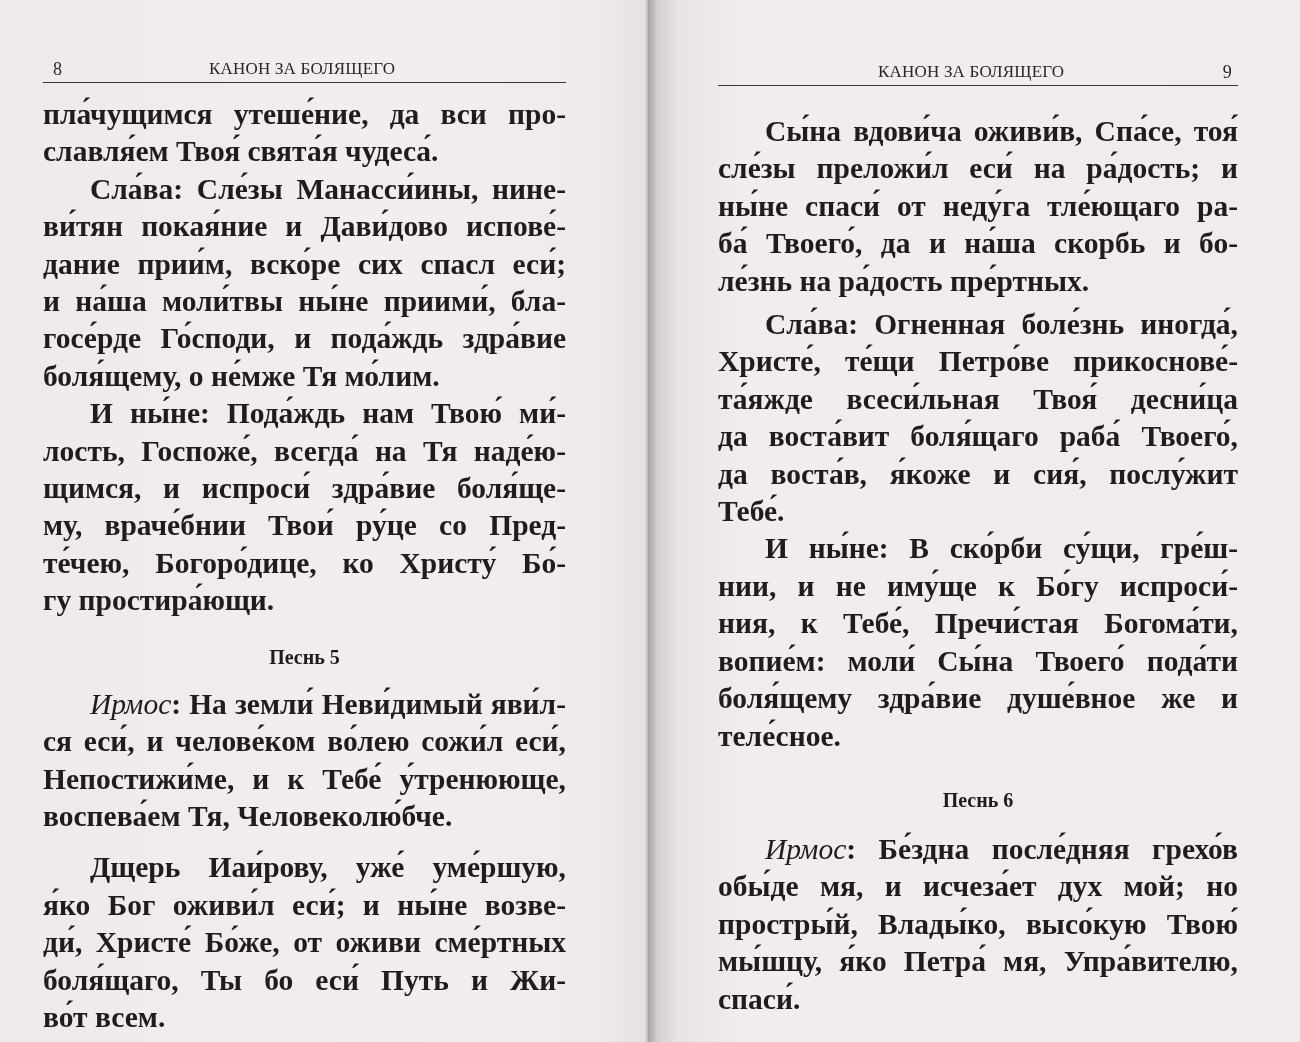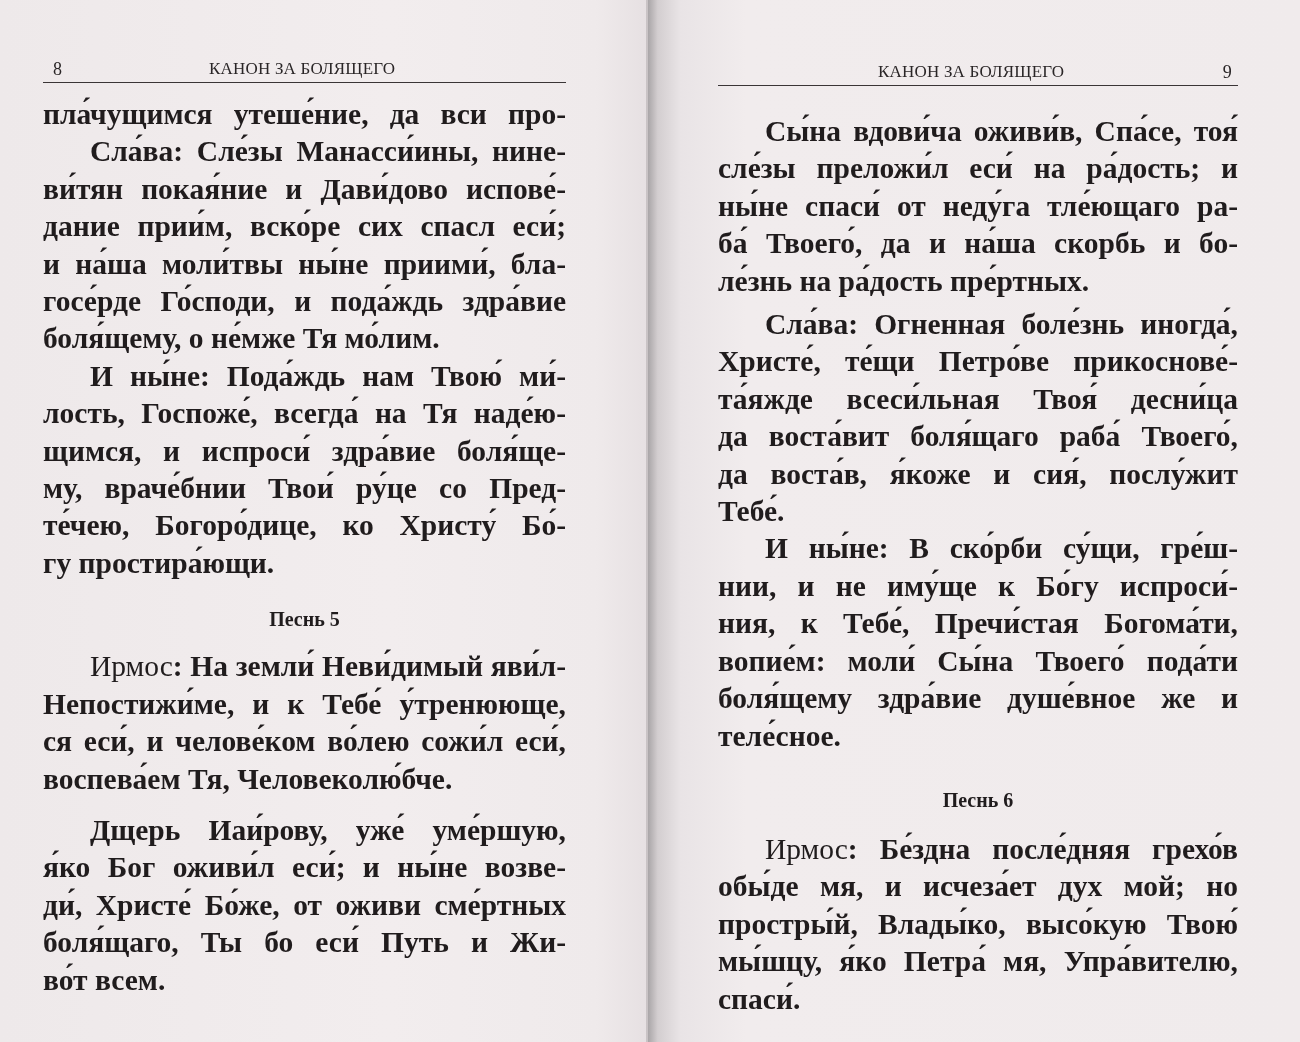--- a/index.html
+++ b/index.html
@@ -30,52 +30,53 @@
   .text {
     position:absolute;
     font-size:29.5px; font-weight:bold; line-height:37.4px;
     color:#201c1d;
   }
   .text .ln { display:block; white-space:nowrap; text-align:justify; text-align-last:justify; }
   .text .ln.last { text-align-last:left; }
   .text .ln.ind { padding-left:47px; }
   .text .sp { display:block; height:6px; }
   .song { display:block; text-align:center; font-size:20px; font-weight:bold; line-height:30px; }
-  .irmos-label { font-weight:normal; }
+  .irmos-label { font-style:italic; font-weight:normal; }
 </style>
 </head>
 <body>
 
 <div class="page left">
   <div class="runhead" style="left:43px; top:53px; width:523px;">
     <span class="num" style="left:10px;">8</span>
     <span class="title" style="left:166px;">КАНОН ЗА БОЛЯЩЕГО</span>
     <div class="rule"></div>
   </div>
 
   <div class="text" style="left:43px; top:96px; width:523px;">
     <span class="ln">пла́чущимся утеше́ние, да вси про-</span>
+    <span class="ln last">славля́ем Твоя́ свята́я чудеса́.</span>
     <span class="ln ind">Сла́ва: Сле́зы Манасси́ины, нине-</span>
     <span class="ln">ви́тян покая́ние и Дави́дово испове́-</span>
     <span class="ln">дание прии́м, вско́ре сих спасл еси́;</span>
     <span class="ln">и на́ша моли́твы ны́не приими́, бла-</span>
     <span class="ln">госе́рде Го́споди, и пода́ждь здра́вие</span>
     <span class="ln last">боля́щему, о не́мже Тя мо́лим.</span>
     <span class="ln ind">И ны́не: Пода́ждь нам Твою́ ми́-</span>
     <span class="ln">лость, Госпоже́, всегда́ на Тя наде́ю-</span>
     <span class="ln">щимся, и испроси́ здра́вие боля́ще-</span>
     <span class="ln">му, враче́бнии Твои́ ру́це со Пред-</span>
     <span class="ln">те́чею, Богоро́дице, ко Христу́ Бо́-</span>
     <span class="ln last">гу простира́ющи.</span>
     <span class="sp" style="height:22px"></span>
     <span class="song">Песнь 5</span>
     <span class="sp" style="height:14px"></span>
     <span class="ln ind"><span class="irmos-label">Ирмос</span><span>: На земли́ Неви́димый яви́л-</span></span>
+    <span class="ln">ся еси́, и челове́ком во́лею сожи́л еси́,</span>
     <span class="ln">Непостижи́ме, и к Тебе́ у́тренюющe,</span>
-    <span class="ln">ся еси́, и челове́ком во́лею сожи́л еси́,</span>
     <span class="ln last">воспева́ем Тя, Человеколю́бче.</span>
     <span class="sp" style="height:14px"></span>
     <span class="ln ind">Дщерь Иаи́рову, уже́ уме́ршую,</span>
     <span class="ln">я́ко Бог оживи́л еси́; и ны́не возве-</span>
     <span class="ln">ди́, Христе́ Бо́же, от оживи сме́ртных</span>
     <span class="ln">боля́щаго, Ты бо еси́ Путь и Жи-</span>
     <span class="ln last">во́т всем.</span>
   </div>
 </div>
 

